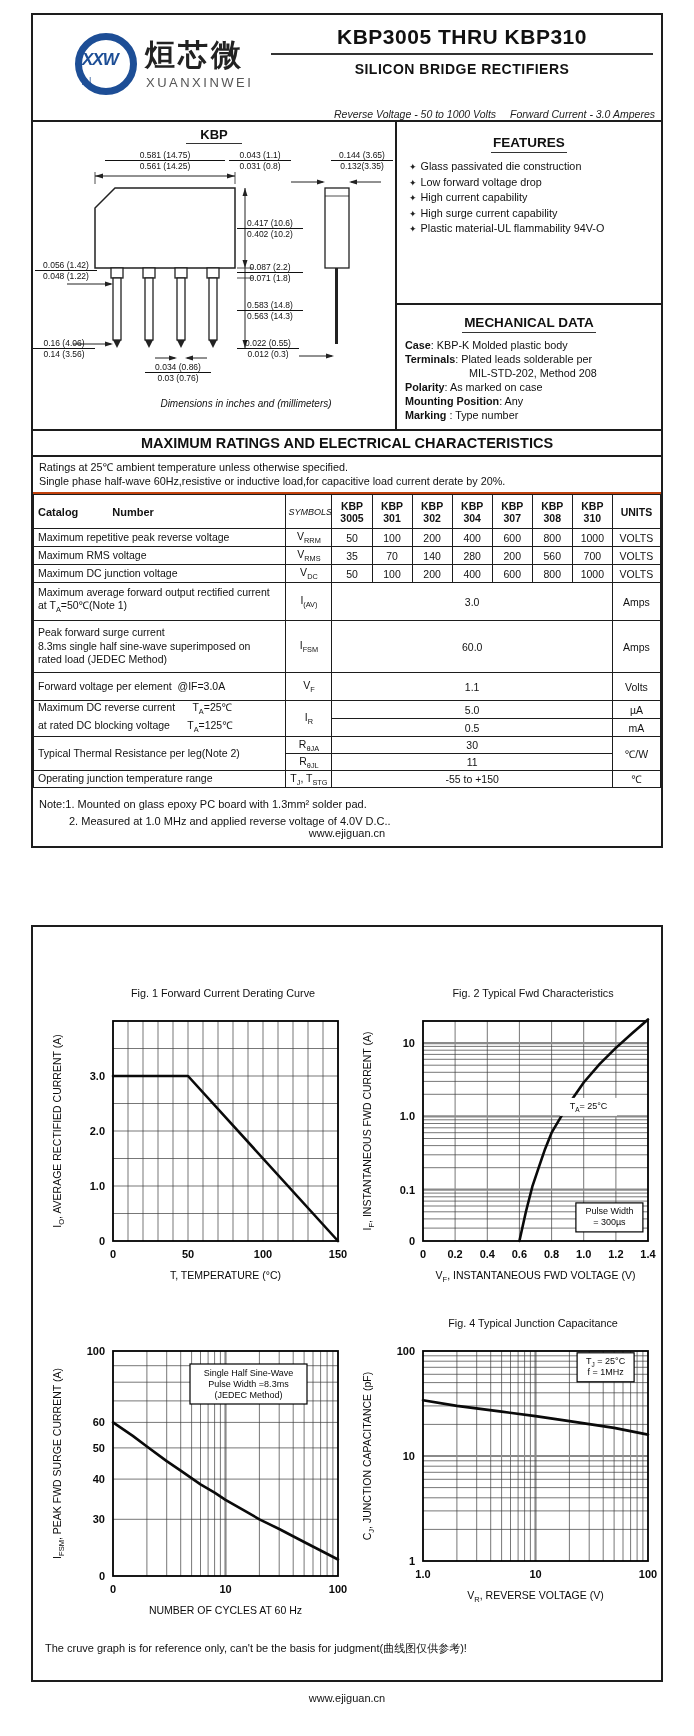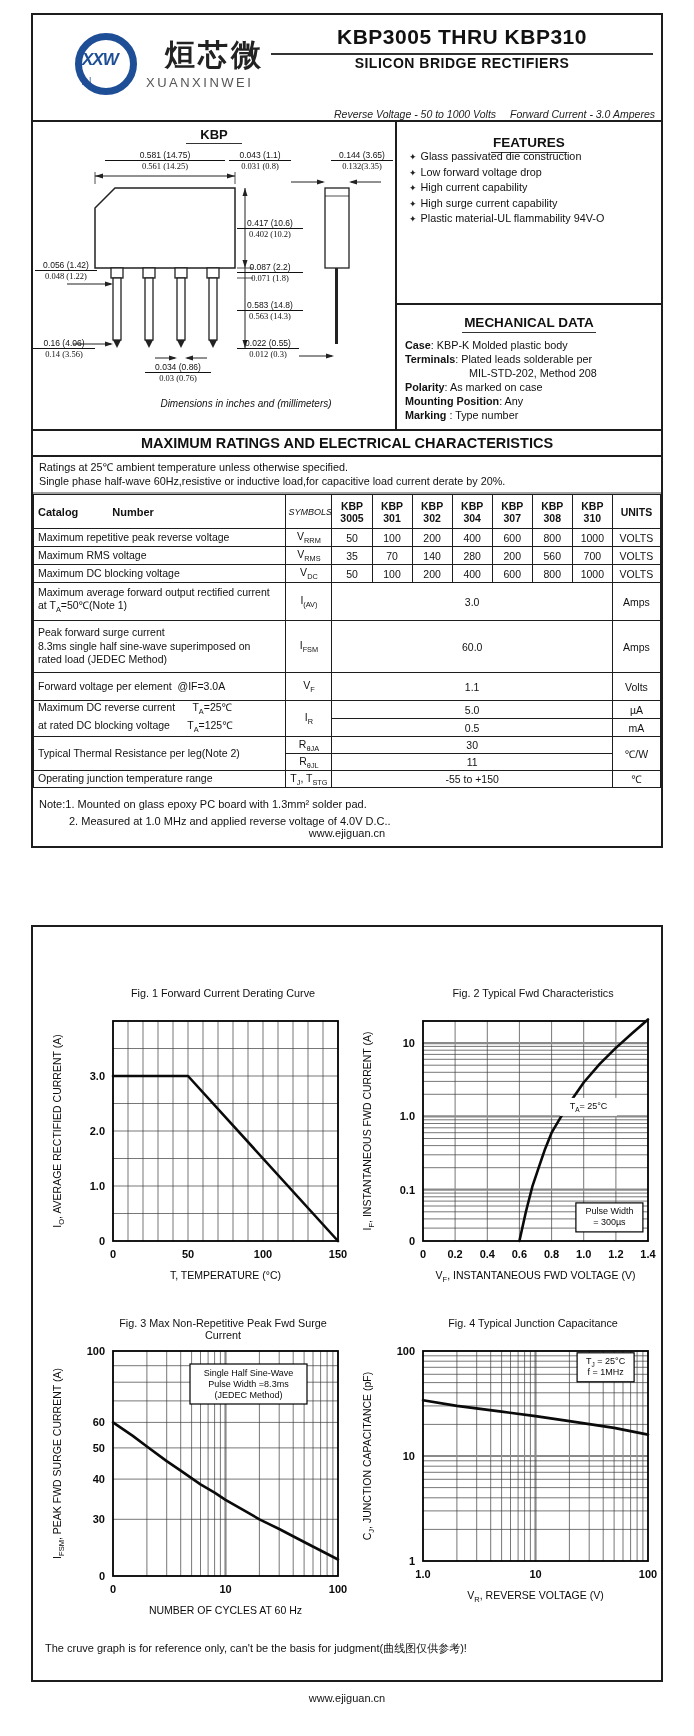--- a/index.html
+++ b/index.html
@@ -9,56 +9,56 @@
   .p1{top:13px;height:831px;}
   .p2{top:925px;height:753px;}
 
   
   .hdr{position:relative;height:105px;border-bottom:2px solid #1d1d1d;}
   .logo{position:absolute;left:12px;top:12px;width:230px;height:88px;}
   .logo-circ{position:absolute;left:30px;top:6px;width:62px;height:62px;border-radius:50%;
     border:7px solid #1d4e96;box-sizing:border-box;text-align:left;}
   .logo-mono{font-style:italic;font-weight:bold;color:#1d4e96;font-size:17px;line-height:40px;letter-spacing:-1px;}
   .logo-diode{position:absolute;left:0;right:0;bottom:2px;font-size:9px;color:#1d4e96;line-height:9px;}
-  .logo-cjk{position:absolute;left:100px;top:8px;font-size:30px;font-weight:bold;color:#222;letter-spacing:3px;white-space:nowrap;margin-left:20px;}
+  .logo-cjk{position:absolute;left:100px;top:8px;font-size:30px;font-weight:bold;color:#222;letter-spacing:3px;white-space:nowrap;}
   .logo-latin{position:absolute;left:101px;top:48px;font-size:13px;color:#555;letter-spacing:2.5px;}
   .hdr-r{position:absolute;left:230px;top:0;width:398px;height:105px;}
   .ptitle{margin-top:10px;text-align:center;font-size:21px;font-weight:bold;letter-spacing:.5px;}
   .hrule{margin:4px 8px 0 8px;border-top:2px solid #333;}
-  .psub{text-align:center;font-size:14px;font-weight:bold;letter-spacing:.5px;}
+  .psub{margin-top:6px;text-align:center;font-size:14px;font-weight:bold;letter-spacing:.5px;}
   .tagline{position:absolute;bottom:0;right:6px;font-size:10.5px;font-style:italic;color:#222;}
   .tagline span{padding-left:14px;}
 
   
   .cols{position:relative;height:307px;border-bottom:2px solid #1d1d1d;}
   .draw{position:absolute;left:0;top:0;width:362px;height:307px;border-right:2px solid #1d1d1d;}
   .kbp-t{position:absolute;top:5px;left:0;width:100%;text-align:center;font-size:13px;font-weight:bold;}
   .kbp-t span{border-bottom:1.5px solid #333;padding:0 14px 1px 14px;}
   .draw svg{position:absolute;left:0;top:26px;}
   .dim{position:absolute;font-size:8.5px;line-height:10px;text-align:center;color:#111;white-space:nowrap;}
   .dim .t{display:block;border-bottom:1px solid #111;padding-bottom:0px;}
-  .dim .b{display:block;padding-top:0px;font-family:Liberation Serif, serif;}
+  .dim .b{display:block;padding-top:0px;}
   .dcap{position:absolute;top:276px;left:0;width:100%;text-align:center;font-size:10px;font-style:italic;margin-left:32px;}
   .rcol{position:absolute;left:364px;top:0;width:264px;height:307px;}
   .feat{height:170px;border-bottom:2px solid #1d1d1d;padding:0 8px;box-sizing:border-box;}
-  .boxt{text-align:center;font-size:13.5px;font-weight:bold;margin-top:13px;}
+  .boxt{text-align:center;font-size:13.5px;font-weight:bold;margin-top:13px;margin-bottom:10px;}
   .boxt span{border-bottom:1.5px solid #333;padding:0 2px 2px 2px;}
   .feat ul{margin:0;padding:0 0 0 4px;list-style:none;}
   .feat li{font-size:10.8px;margin-bottom:3.5px;}
   .feat li .blt{color:#222;font-size:9px;padding-right:4px;}
   .mech{padding:0 8px;box-sizing:border-box;}
   .mech .boxt{margin-top:10px;margin-bottom:8px;}
   .mline{font-size:10.8px;line-height:14px;}
   .mline b{font-weight:bold;}
   .mline.indent{padding-left:64px;}
 
   
   .maxband{height:24px;line-height:24px;text-align:center;font-size:14.5px;font-weight:bold;
     border-bottom:2px solid #1d1d1d;}
-  .conds{padding:3px 17px 4px 6px;font-size:10.8px;line-height:14px;border-bottom:2px solid #a3a3a3;}
+  .conds{padding:3px 17px 4px 6px;font-size:10.8px;line-height:14px;border-bottom:2px solid #c2410c;}
   table.rt{border-collapse:collapse;width:628px;table-layout:fixed;}
   table.rt td,table.rt th{border:1px solid #1d1d1d;font-size:10.5px;padding:0 2px;overflow:hidden;}
   table.rt .dsc{text-align:left;padding-left:4px;white-space:pre-wrap;line-height:13.5px;}
   table.rt .sym{text-align:center;}
   table.rt .val,table.rt .unt{text-align:center;}
   table.rt th{font-weight:bold;font-size:10.5px;}
   table.rt .symh{font-style:italic;font-weight:normal;font-size:9px;}
   table.rt .cath{text-align:left;padding-left:4px;font-weight:bold;font-size:11px;}
   table.rt .cath .n2{padding-left:34px;}
   tr.h34{height:34px;} tr.h18{height:18px;} tr.h38{height:38px;} tr.h52{height:52px;}
@@ -306,21 +306,21 @@
         <td class="val">35</td>
         <td class="val">70</td>
         <td class="val">140</td>
         <td class="val">280</td>
         <td class="val">200</td>
         <td class="val">560</td>
         <td class="val">700</td>
         <td class="unt">VOLTS</td>
       </tr>
       <tr class="h18">
-        <td class="dsc">Maximum DC blocking voltage</td>
+        <td class="dsc">Maximum DC junction voltage</td>
         <td class="sym">V<sub>DC</sub></td>
         <td class="val">50</td>
         <td class="val">100</td>
         <td class="val">200</td>
         <td class="val">400</td>
         <td class="val">600</td>
         <td class="val">800</td>
         <td class="val">1000</td>
         <td class="unt">VOLTS</td>
       </tr>
@@ -380,21 +380,20 @@
       <div class="n2">2. Measured at 1.0 MHz and applied reverse voltage of 4.0V D.C..</div>
     </div>
 
     <div class="url1">www.ejiguan.cn</div>
   </div>
 
   <div class="page p2">
 
     <div class="figt ft1">Fig. 1 Forward Current Derating Curve</div>
     <div class="figt ft2">Fig. 2  Typical Fwd Characteristics</div>
-    <div class="figt ft3">Fig. 3  Max Non-Repetitive Peak Fwd Surge Current</div>
     <div class="figt ft4">Fig. 4  Typical Junction Capacitance</div>
 
     <div id="fig1" class="chart"><svg width="300" height="278" viewBox="0 0 300 278">
           <line x1="81.0" y1="12" x2="81.0" y2="232" stroke="#3c3c3c" stroke-width="0.7"></line>
           <line x1="96.0" y1="12" x2="96.0" y2="232" stroke="#3c3c3c" stroke-width="0.7"></line>
           <line x1="111.0" y1="12" x2="111.0" y2="232" stroke="#3c3c3c" stroke-width="0.7"></line>
           <line x1="126.0" y1="12" x2="126.0" y2="232" stroke="#3c3c3c" stroke-width="0.7"></line>
           <line x1="141.0" y1="12" x2="141.0" y2="232" stroke="#3c3c3c" stroke-width="0.7"></line>
           <line x1="156.0" y1="12" x2="156.0" y2="232" stroke="#3c3c3c" stroke-width="0.7"></line>
           <line x1="171.0" y1="12" x2="171.0" y2="232" stroke="#3c3c3c" stroke-width="0.7"></line>

